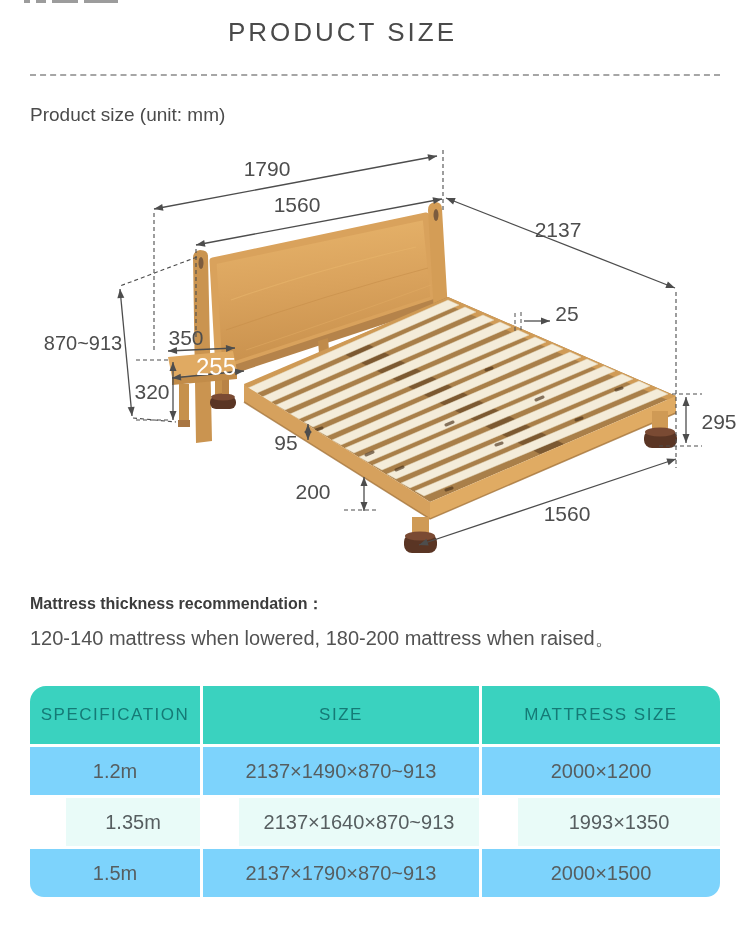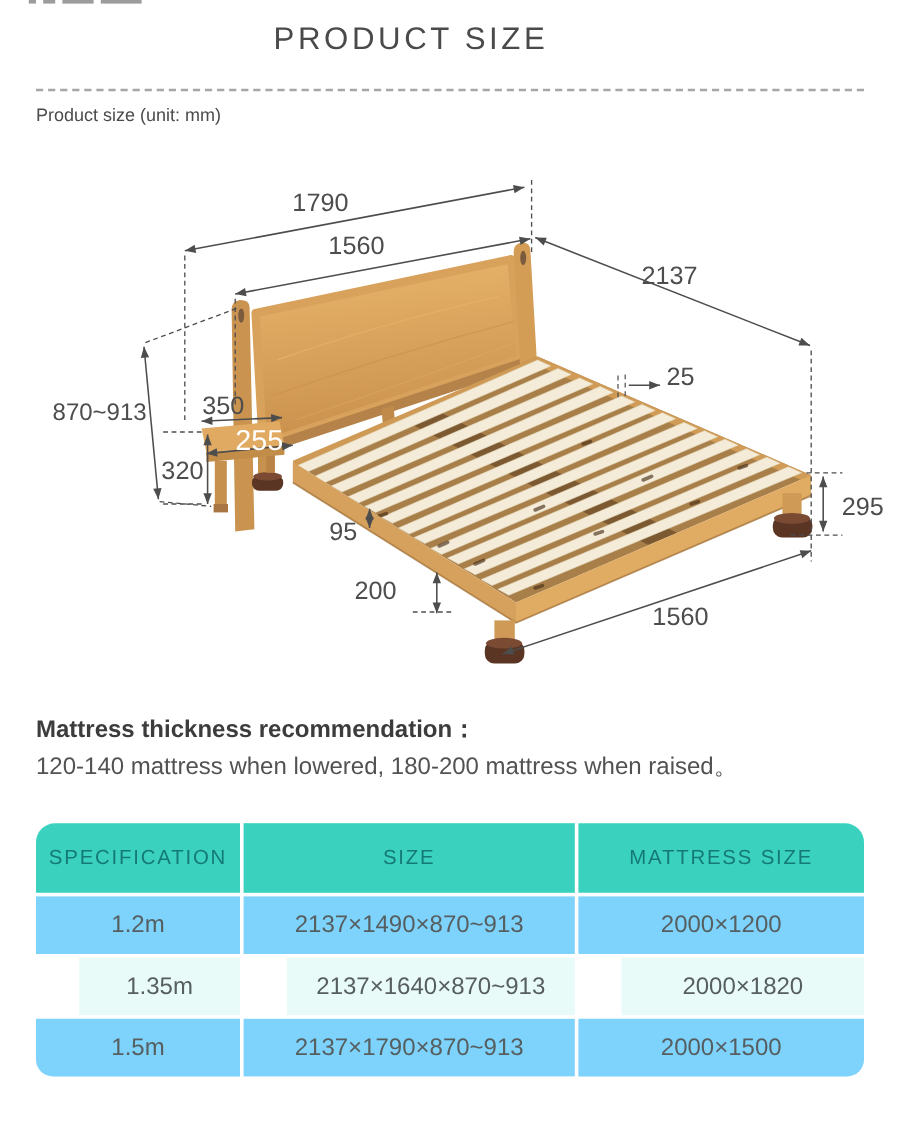--- a/index.html
+++ b/index.html
@@ -2,23 +2,23 @@
 <html><head>
 <meta charset="utf-8">
 <style>
   html,body{margin:0;padding:0;background:#fff;}
   body{width:750px;height:936px;position:relative;font-family:"Liberation Sans",sans-serif;color:#4a4a4a;overflow:hidden;}
   .remnant{position:absolute;top:0;left:24px;height:4px;width:130px;}
   .remnant i{display:inline-block;background:#9c9c9c;height:3px;margin-right:6px;vertical-align:top;}
   .r1{width:6px}.r2{width:10px;height:2px}.r3{width:26px}.r4{width:34px}
   .page-title{position:absolute;top:17px;left:0;width:685px;text-align:center;font-size:26px;letter-spacing:3px;color:#4a4a4a;font-weight:400;}
   .sep{position:absolute;top:74px;left:30px;width:690px;border-top:2px dashed #a6a6a6;}
-  .subtitle{position:absolute;top:88px;left:30px;font-size:15px;color:#4b4b4b;text-align:right;}
+  .subtitle{position:absolute;top:104px;left:30px;font-size:19px;color:#4b4b4b;text-align:right;}
   .diagram-wrap{position:absolute;top:0;left:16px;width:750px;height:580px;}
-  .note-heading{position:absolute;top:594px;left:30px;font-size:20px;font-weight:bold;color:#3c3c3c;}
+  .note-heading{position:absolute;top:594px;left:30px;font-size:16px;font-weight:bold;color:#3c3c3c;}
   .note-body{position:absolute;top:625px;left:30px;font-size:20px;color:#525252;}
   .spec-table{position:absolute;top:686px;left:30px;width:690px;display:grid;
     grid-template-columns:170px 276px 238px;grid-template-rows:58px 48px 48px 48px;gap:3px;}
   .cell{display:flex;align-items:center;justify-content:center;}
   .th{background:#3ad2bf;color:#157a76;font-size:17px;letter-spacing:1.5px;}
   .td{font-size:20px;color:#565e60;}
   .row-a{background:#7dd3fc;}
   .row-b{background:#e9fbf8;margin-left:36px;}
   .tl{border-top-left-radius:16px}.tr{border-top-right-radius:16px}
   .bl{border-bottom-left-radius:14px}.br{border-bottom-right-radius:14px}
@@ -173,18 +173,18 @@
   <div class="cell th tl">SPECIFICATION</div>
   <div class="cell th">SIZE</div>
   <div class="cell th tr">MATTRESS SIZE</div>
 
   <div class="cell td row-a">1.2m</div>
   <div class="cell td row-a">2137×1490×870~913</div>
   <div class="cell td row-a">2000×1200</div>
 
   <div class="cell td row-b">1.35m</div>
   <div class="cell td row-b">2137×1640×870~913</div>
-  <div class="cell td row-b">2000×1820</div>
+  <div class="cell td row-b">1993×1350</div>
 
   <div class="cell td row-a bl">1.5m</div>
   <div class="cell td row-a">2137×1790×870~913</div>
   <div class="cell td row-a br">2000×1500</div>
 </div>
 
 </body></html>

